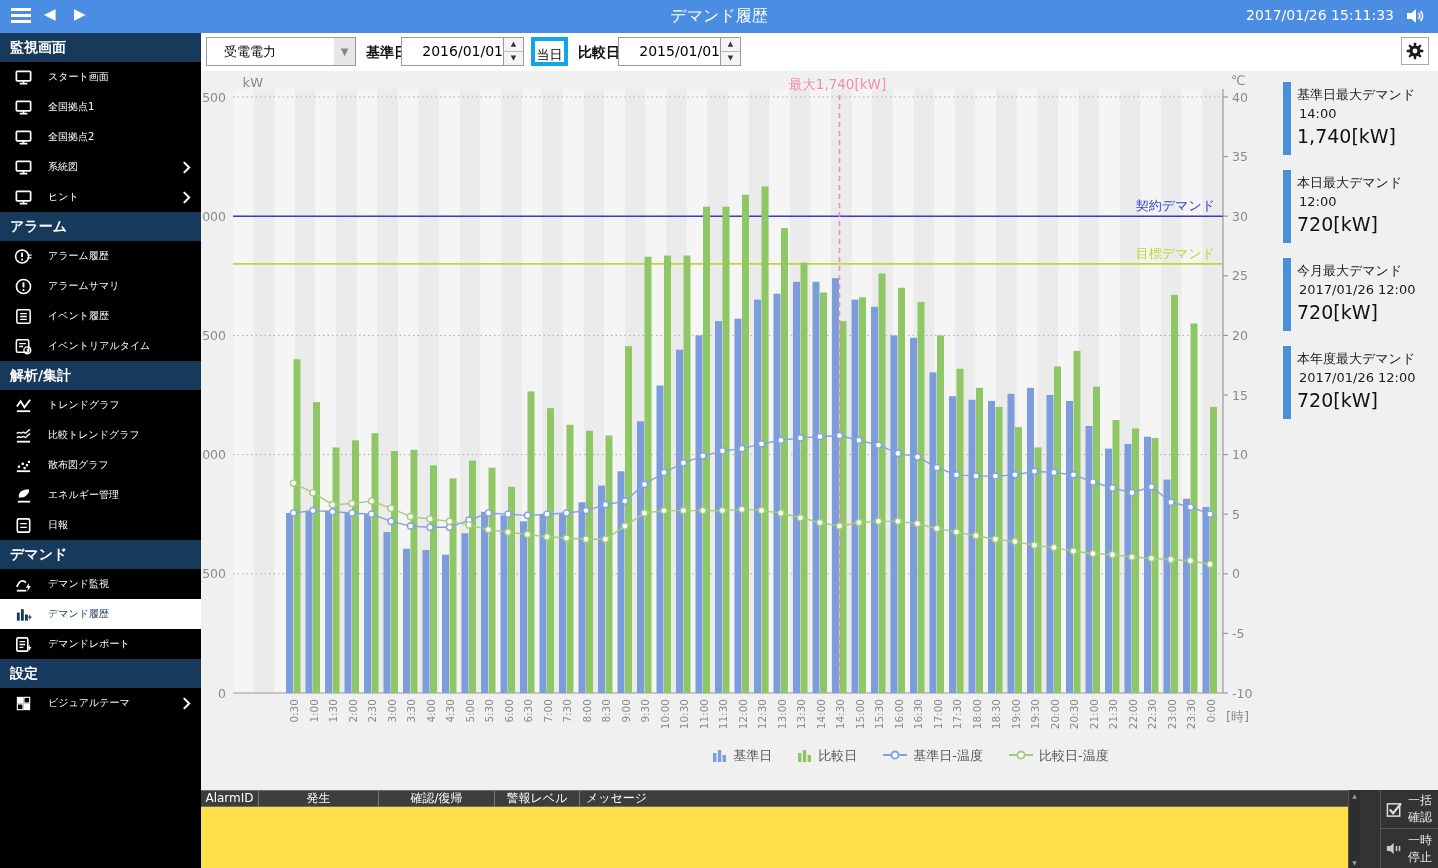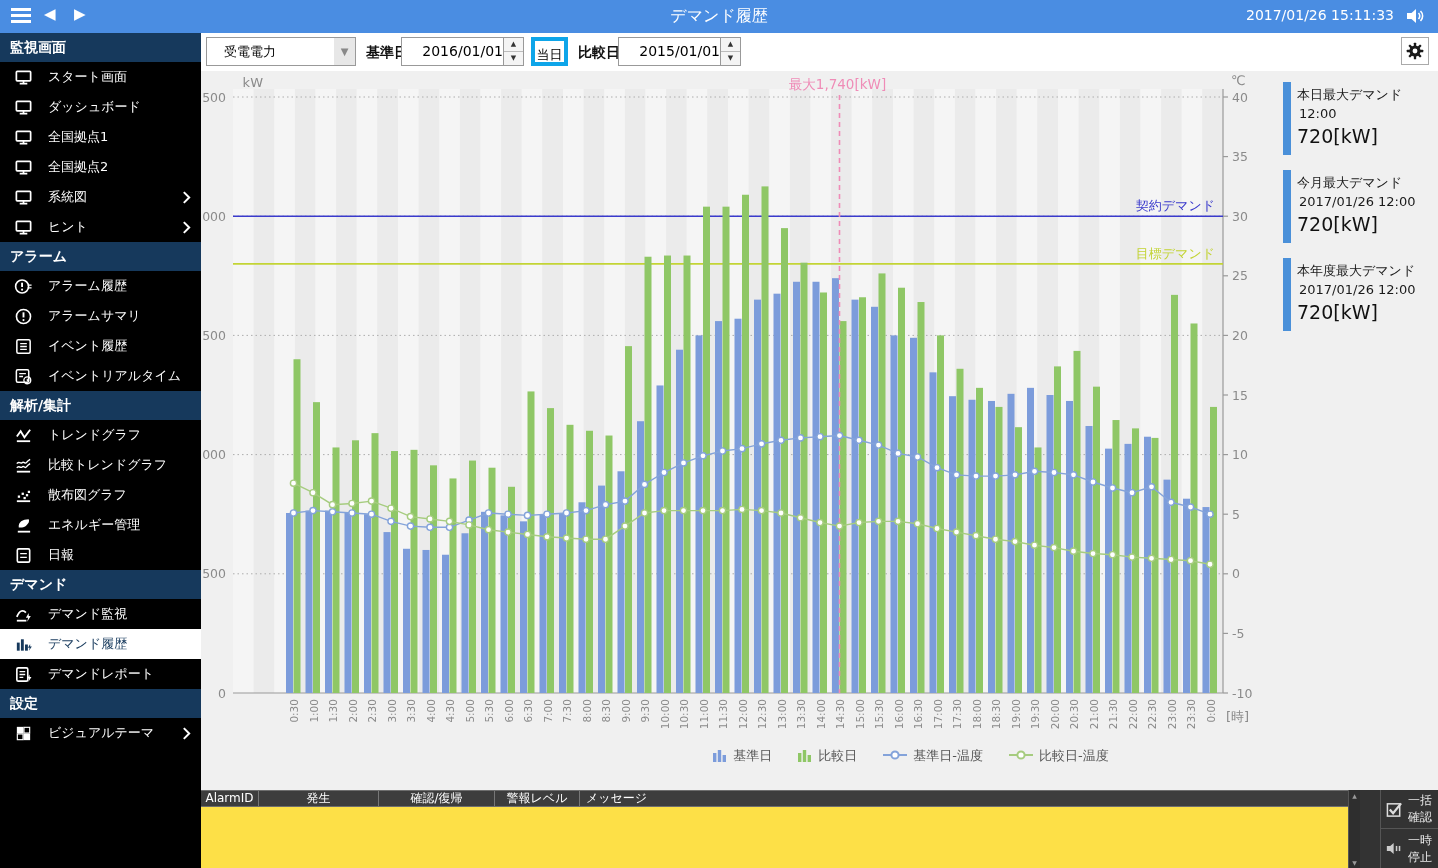--- a/index.html
+++ b/index.html
@@ -12,21 +12,21 @@
   .hamburger i{display:block;height:3px;background:#fff;margin-bottom:3px;}
   .nav-arrow{position:absolute;top:5px;font-size:15px;color:#fff;cursor:pointer;}
   .nav-back{left:44px;} .nav-fwd{left:74px;}
   .topbar-title{position:absolute;left:0;right:0;top:6px;text-align:center;font-size:16px;}
   .topbar-clock{position:absolute;right:44px;top:7px;font-size:14px;}
   .topbar-sound{position:absolute;right:12px;top:7px;width:20px;height:18px;cursor:pointer;}
   
   .sidebar{position:absolute;left:0;top:33px;width:201px;height:835px;background:#000000;color:#fff;}
   .sb-section{height:29px;line-height:29px;background:#16395c;padding-left:10px;
               font-size:14px;font-weight:600;}
-  .sb-item{height:30px;display:flex;align-items:center;padding-left:14px;font-size:13px;
+  .sb-item{height:30px;display:flex;align-items:center;padding-left:14px;font-size:10px;
            cursor:pointer;position:relative;color:#fff;}
   .sb-item .ic{width:19px;height:19px;margin-right:15px;flex:0 0 19px;}
   .sb-item .ic svg{width:19px;height:19px;display:block;}
   .sb-item.sel{background:#fff;color:#16395c;}
   .sb-item .chev{position:absolute;right:10px;width:9px;height:15px;}
   .sb-item .chev svg{width:9px;height:15px;display:block;}
   
   .toolbar{position:absolute;left:201px;top:33px;width:1237px;height:38px;background:#fff;}
   .tb-label{position:absolute;top:11px;font-size:14px;font-weight:600;color:#111;}
   .dropdown{position:absolute;left:5px;top:4px;width:150px;height:29px;border:1px solid #999;
@@ -100,29 +100,20 @@
   <div class="sidebar" id="sidebar">
       <div class="sb-section">監視画面</div>
       <div class="sb-item">
         <span class="ic">
           <svg viewBox="0 0 20 20">
             <rect x="2.5" y="3.5" width="15" height="10" rx="1" fill="none" stroke="currentColor" stroke-width="1.8"></rect>
             <path d="M10 13.5v2.2M6 16.5h8" stroke="currentColor" stroke-width="1.8" fill="none"></path>
           </svg>
         </span>
         <span>スタート画面</span>
-      </div>
-      <div class="sb-item">
-        <span class="ic">
-          <svg viewBox="0 0 20 20">
-            <rect x="2.5" y="3.5" width="15" height="10" rx="1" fill="none" stroke="currentColor" stroke-width="1.8"></rect>
-            <path d="M10 13.5v2.2M6 16.5h8" stroke="currentColor" stroke-width="1.8" fill="none"></path>
-          </svg>
-        </span>
-        <span>ダッシュボード</span>
       </div>
       <div class="sb-item">
         <span class="ic">
           <svg viewBox="0 0 20 20">
             <rect x="2.5" y="3.5" width="15" height="10" rx="1" fill="none" stroke="currentColor" stroke-width="1.8"></rect>
             <path d="M10 13.5v2.2M6 16.5h8" stroke="currentColor" stroke-width="1.8" fill="none"></path>
           </svg>
         </span>
         <span>全国拠点1</span>
       </div>
@@ -708,20 +699,26 @@
           <span><svg width="24" height="12" viewBox="0 0 24 12">
               <line x1="0" y1="6" x2="24" y2="6" stroke="#a6cc7f" stroke-width="2"></line>
               <circle cx="12" cy="6" r="3.6" fill="#fff" stroke="#a6cc7f" stroke-width="2"></circle>
             </svg></span>
           <span>比較日-温度</span>
         </div>
       </div>
     <div class="cards" id="cards">
         <div class="card">
           <div class="bar"></div>
+          <div class="t">基準日最大デマンド</div>
+          <div class="tm">14:00</div>
+          <div class="v">1,740[kW]</div>
+        </div>
+        <div class="card">
+          <div class="bar"></div>
           <div class="t">本日最大デマンド</div>
           <div class="tm">12:00</div>
           <div class="v">720[kW]</div>
         </div>
         <div class="card">
           <div class="bar"></div>
           <div class="t">今月最大デマンド</div>
           <div class="tm">2017/01/26 12:00</div>
           <div class="v">720[kW]</div>
         </div>

